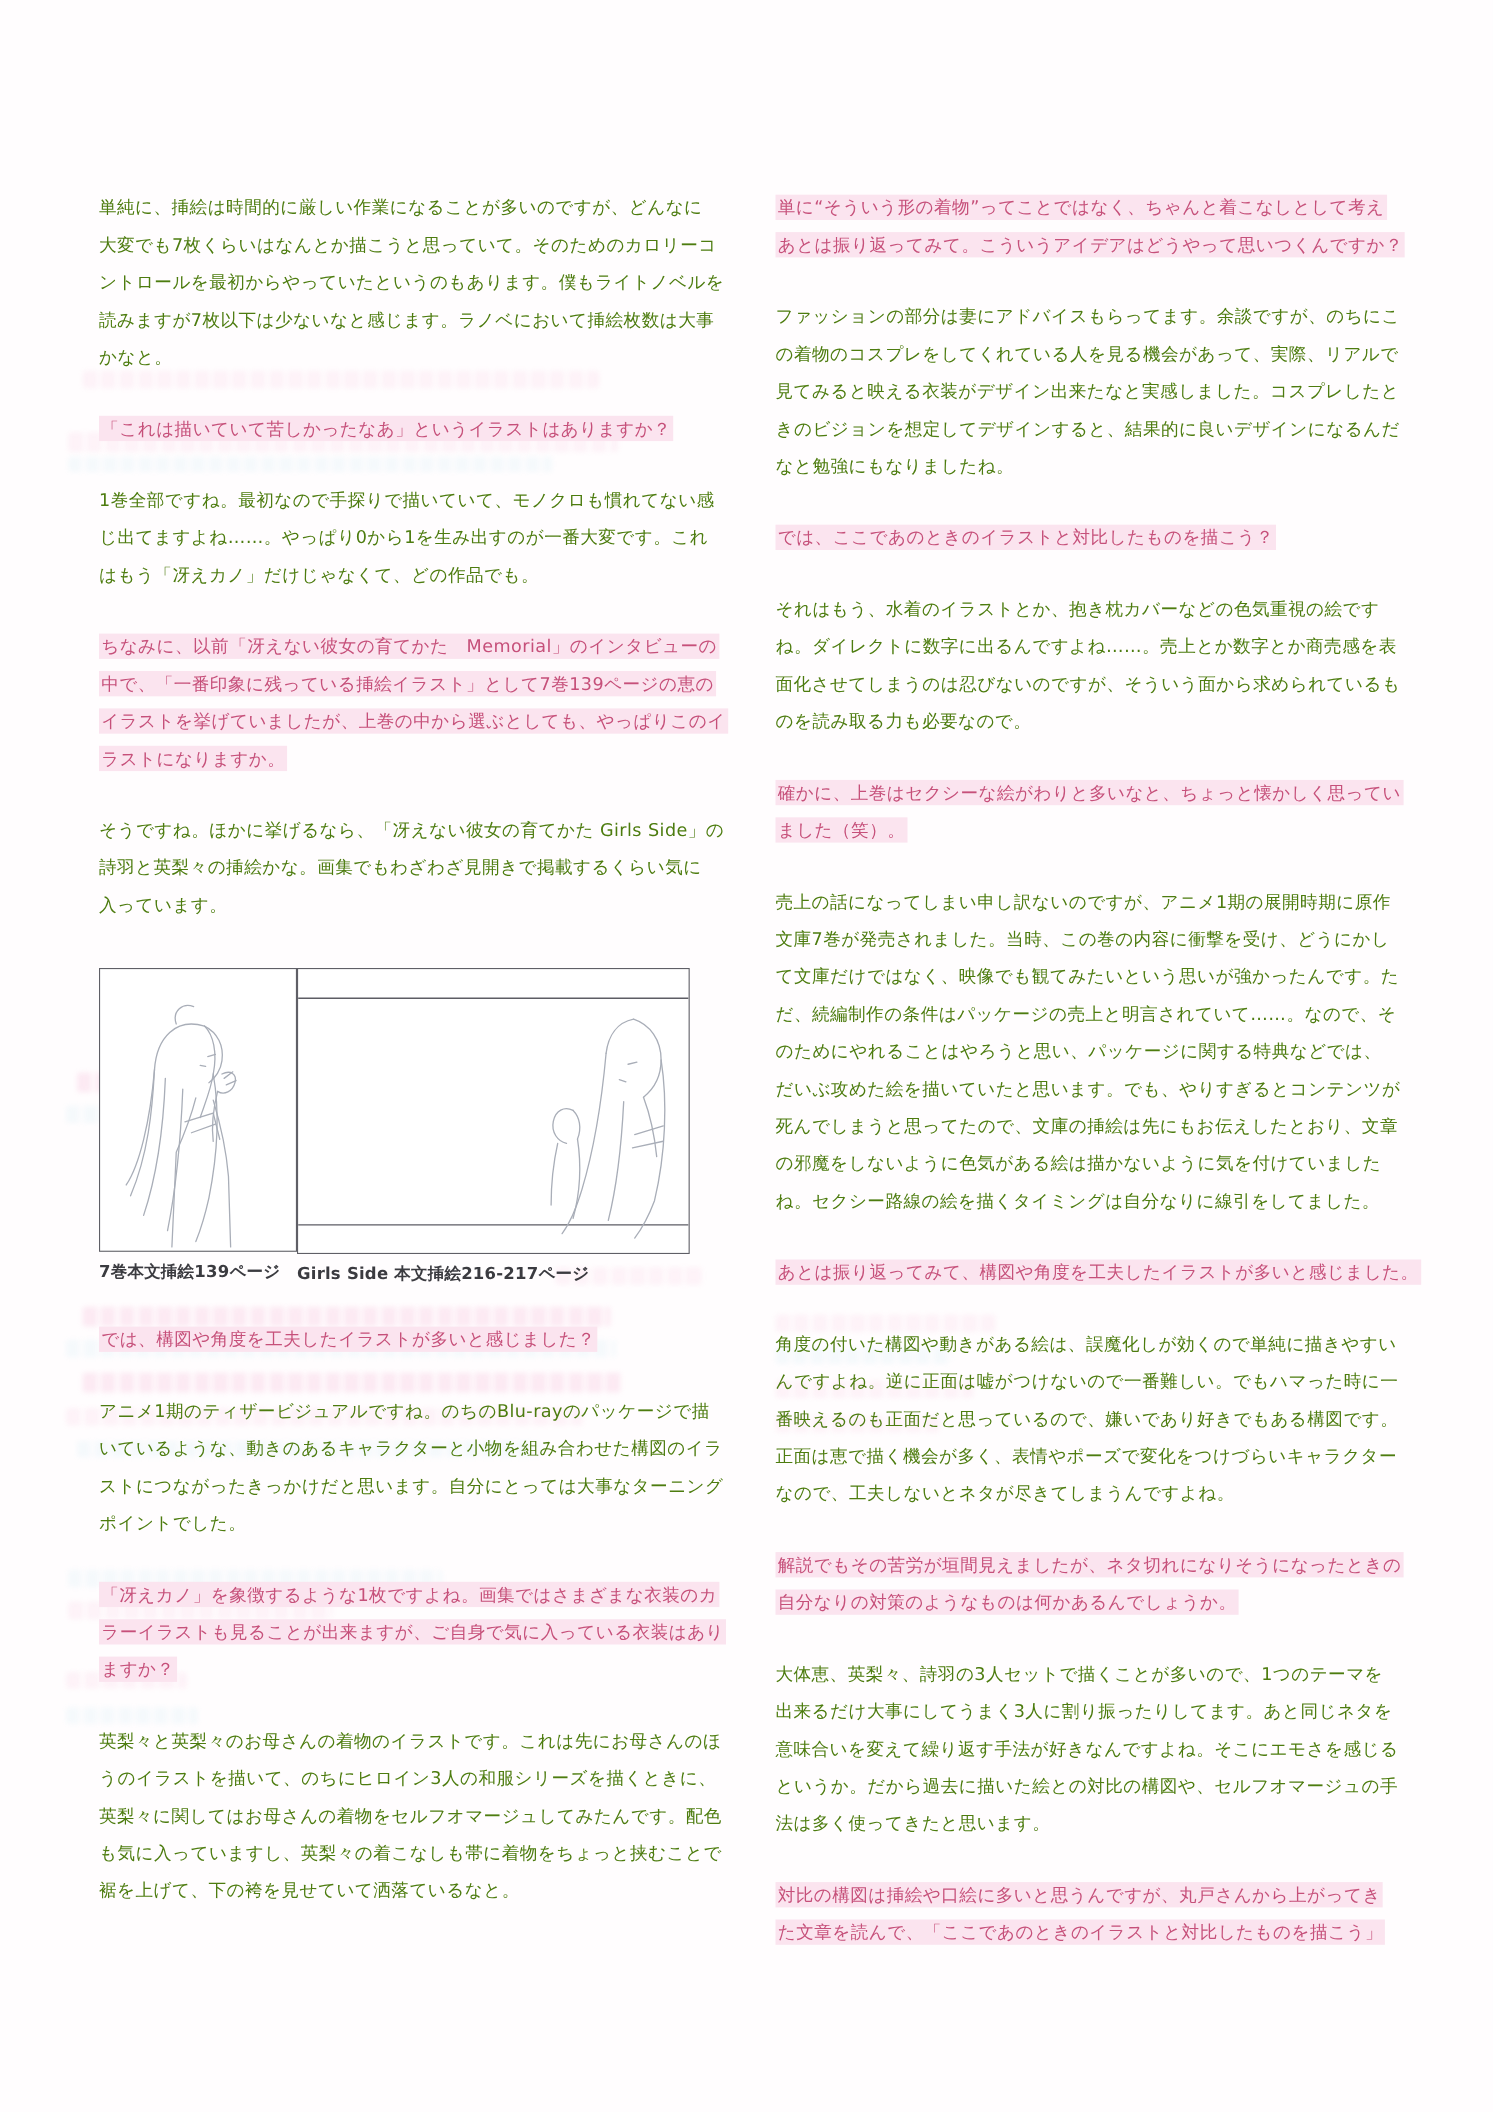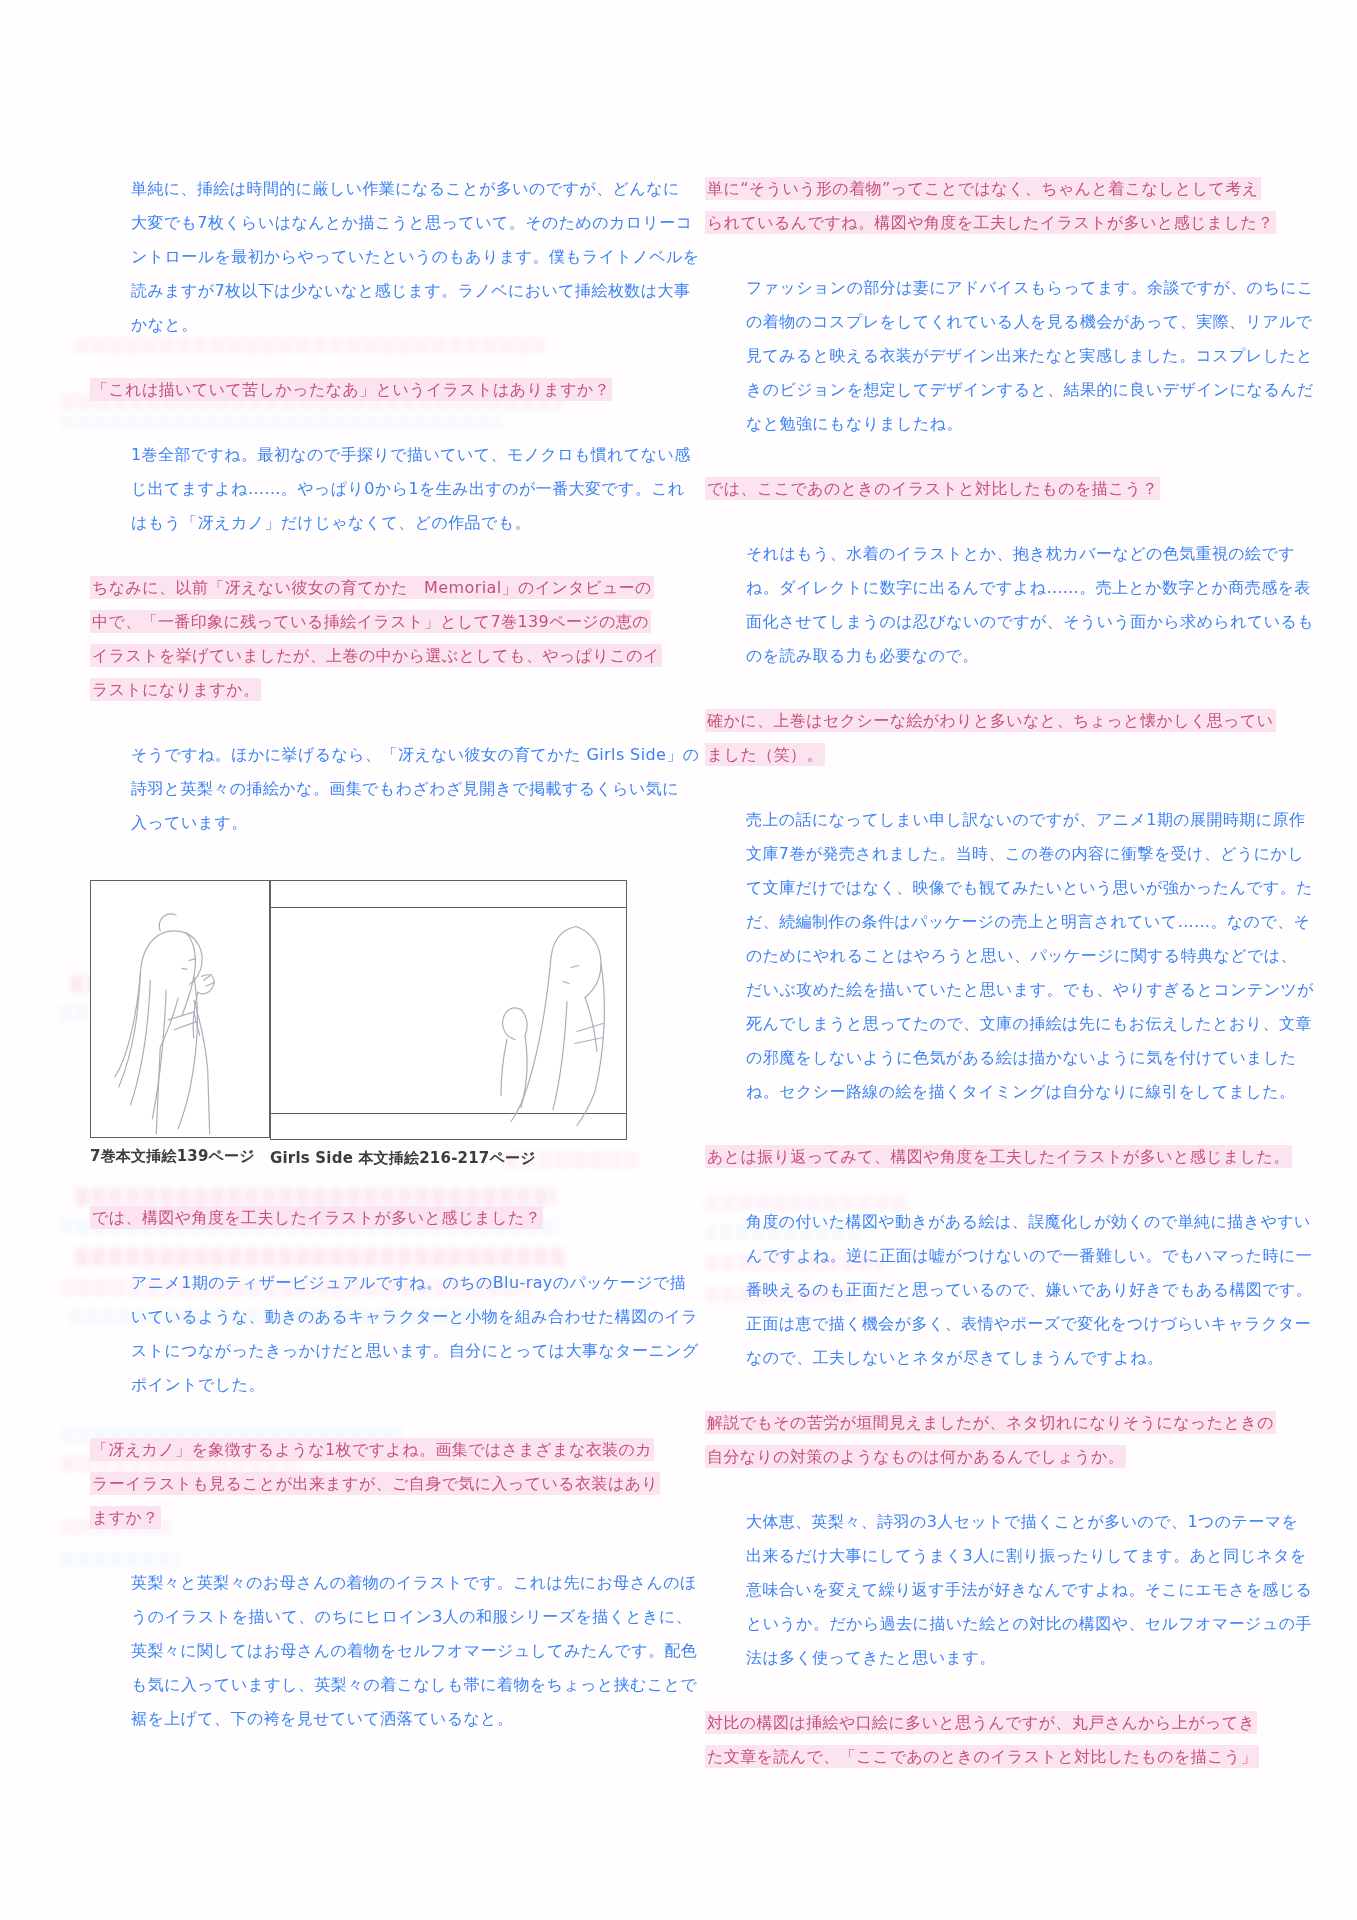--- a/index.html
+++ b/index.html
@@ -15,21 +15,21 @@
   .ghost.cyan{background:repeating-linear-gradient(90deg,rgba(150,214,232,.34) 0 12px,rgba(150,214,232,.06) 12px 16px);}
   .ghost.faint{opacity:.28;}
   
   .col{position:absolute;top:0;}
   .col-left{left:90px;width:553px;padding-top:172px;}
   .col-right{left:705px;width:551px;padding-top:172px;}
   p.qa{
     margin:0 0 31px 0;font-size:16px;line-height:34px;letter-spacing:.4px;
     white-space:pre;overflow:visible;
   }
-  p.a{color:#3b82f6;margin-left:41px;}
+  p.a{color:#4d7c0f;}
   p.q{color:#c6507a;}
   p.q .hl{
     background:#fbe4ef;padding:2px 2px;
     -webkit-box-decoration-break:clone;box-decoration-break:clone;
   }
   
   .figure-row{display:flex;gap:0;margin:40px 0 33px 0;}
   figure{margin:0;}
   .img-box{border:1.6px solid #5f5f66;background:#ffffff;box-sizing:border-box;}
   .fig-left .img-box{width:180px;height:258px;}
@@ -151,21 +151,21 @@
 ますか？</span></p>
     <p class="qa a"><span>英梨々と英梨々のお母さんの着物のイラストです。これは先にお母さんのほ
 うのイラストを描いて、のちにヒロイン3人の和服シリーズを描くときに、
 英梨々に関してはお母さんの着物をセルフオマージュしてみたんです。配色
 も気に入っていますし、英梨々の着こなしも帯に着物をちょっと挟むことで
 裾を上げて、下の袴を見せていて洒落ているなと。</span></p>
   </div>
 
   <div class="col col-right">
     <p class="qa q"><span class="hl">単に“そういう形の着物”ってことではなく、ちゃんと着こなしとして考え
-られているんですね。構図や角度を工夫したイラストが多いと感じました？</span></p>
+あとは振り返ってみて。こういうアイデアはどうやって思いつくんですか？</span></p>
     <p class="qa a"><span>ファッションの部分は妻にアドバイスもらってます。余談ですが、のちにこ
 の着物のコスプレをしてくれている人を見る機会があって、実際、リアルで
 見てみると映える衣装がデザイン出来たなと実感しました。コスプレしたと
 きのビジョンを想定してデザインすると、結果的に良いデザインになるんだ
 なと勉強にもなりましたね。</span></p>
     <p class="qa q"><span class="hl">では、ここであのときのイラストと対比したものを描こう？</span></p>
     <p class="qa a"><span>それはもう、水着のイラストとか、抱き枕カバーなどの色気重視の絵です
 ね。ダイレクトに数字に出るんですよね……。売上とか数字とか商売感を表
 面化させてしまうのは忍びないのですが、そういう面から求められているも
 のを読み取る力も必要なので。</span></p>

